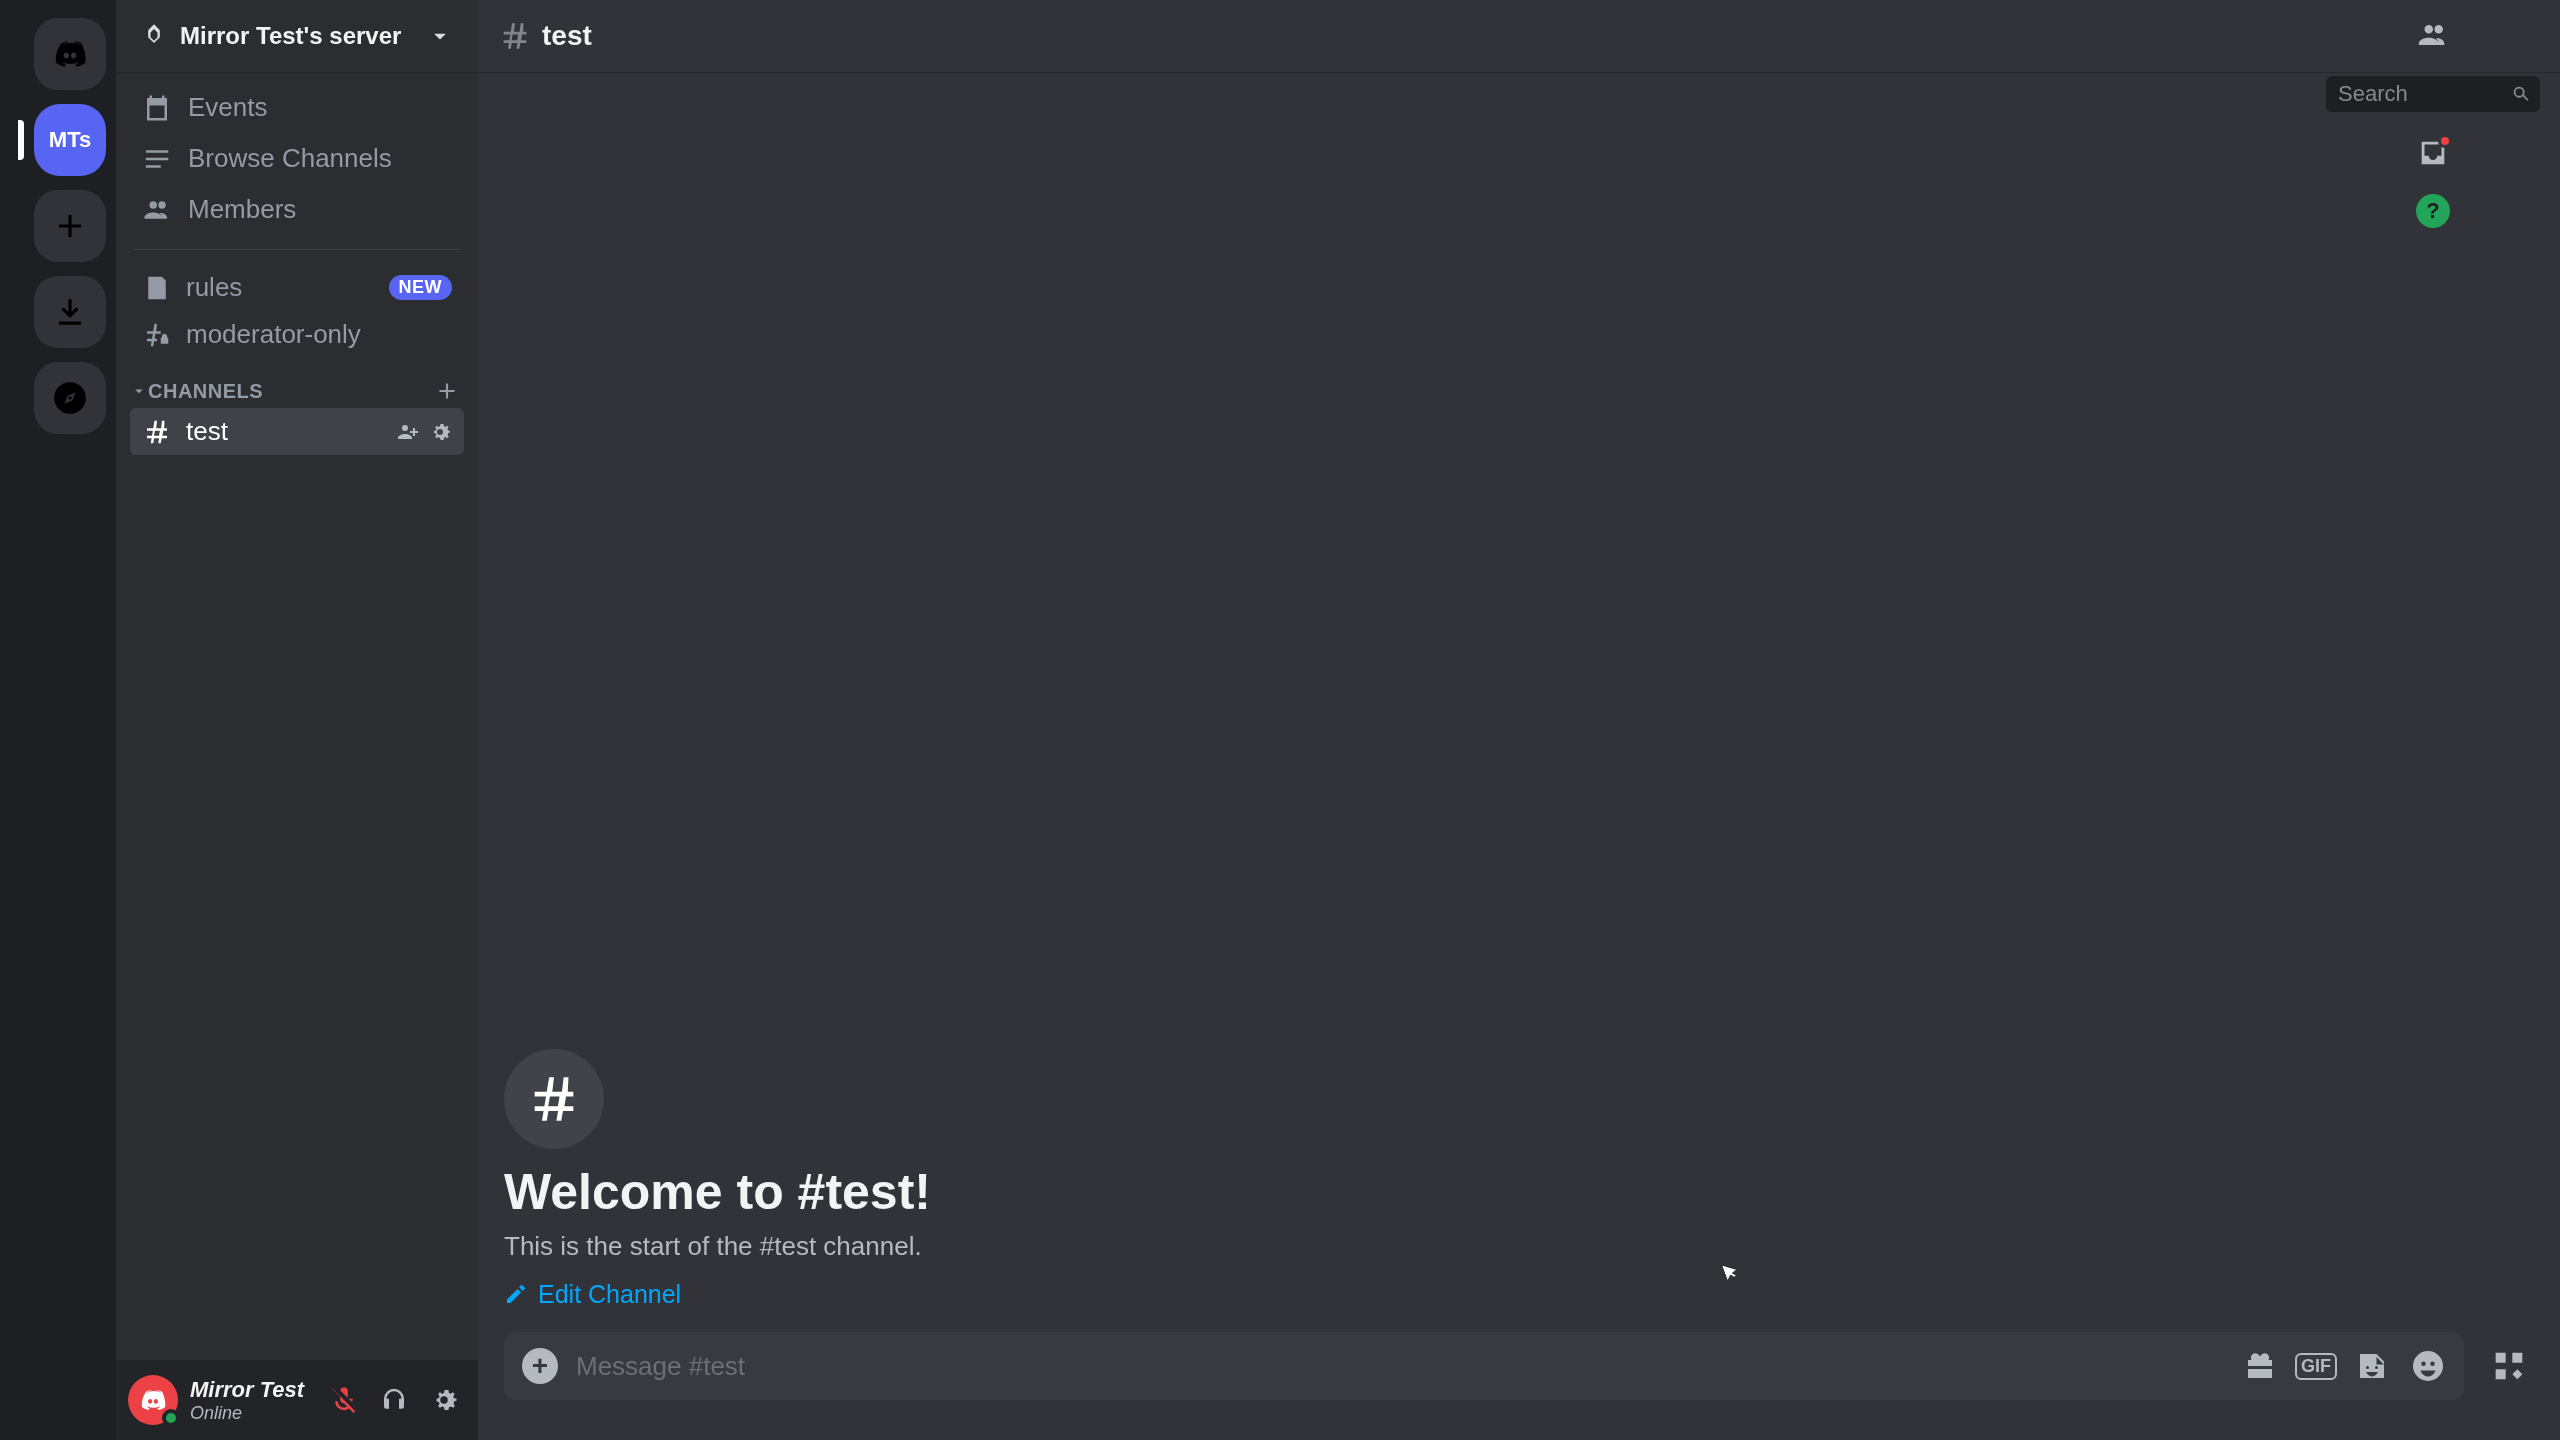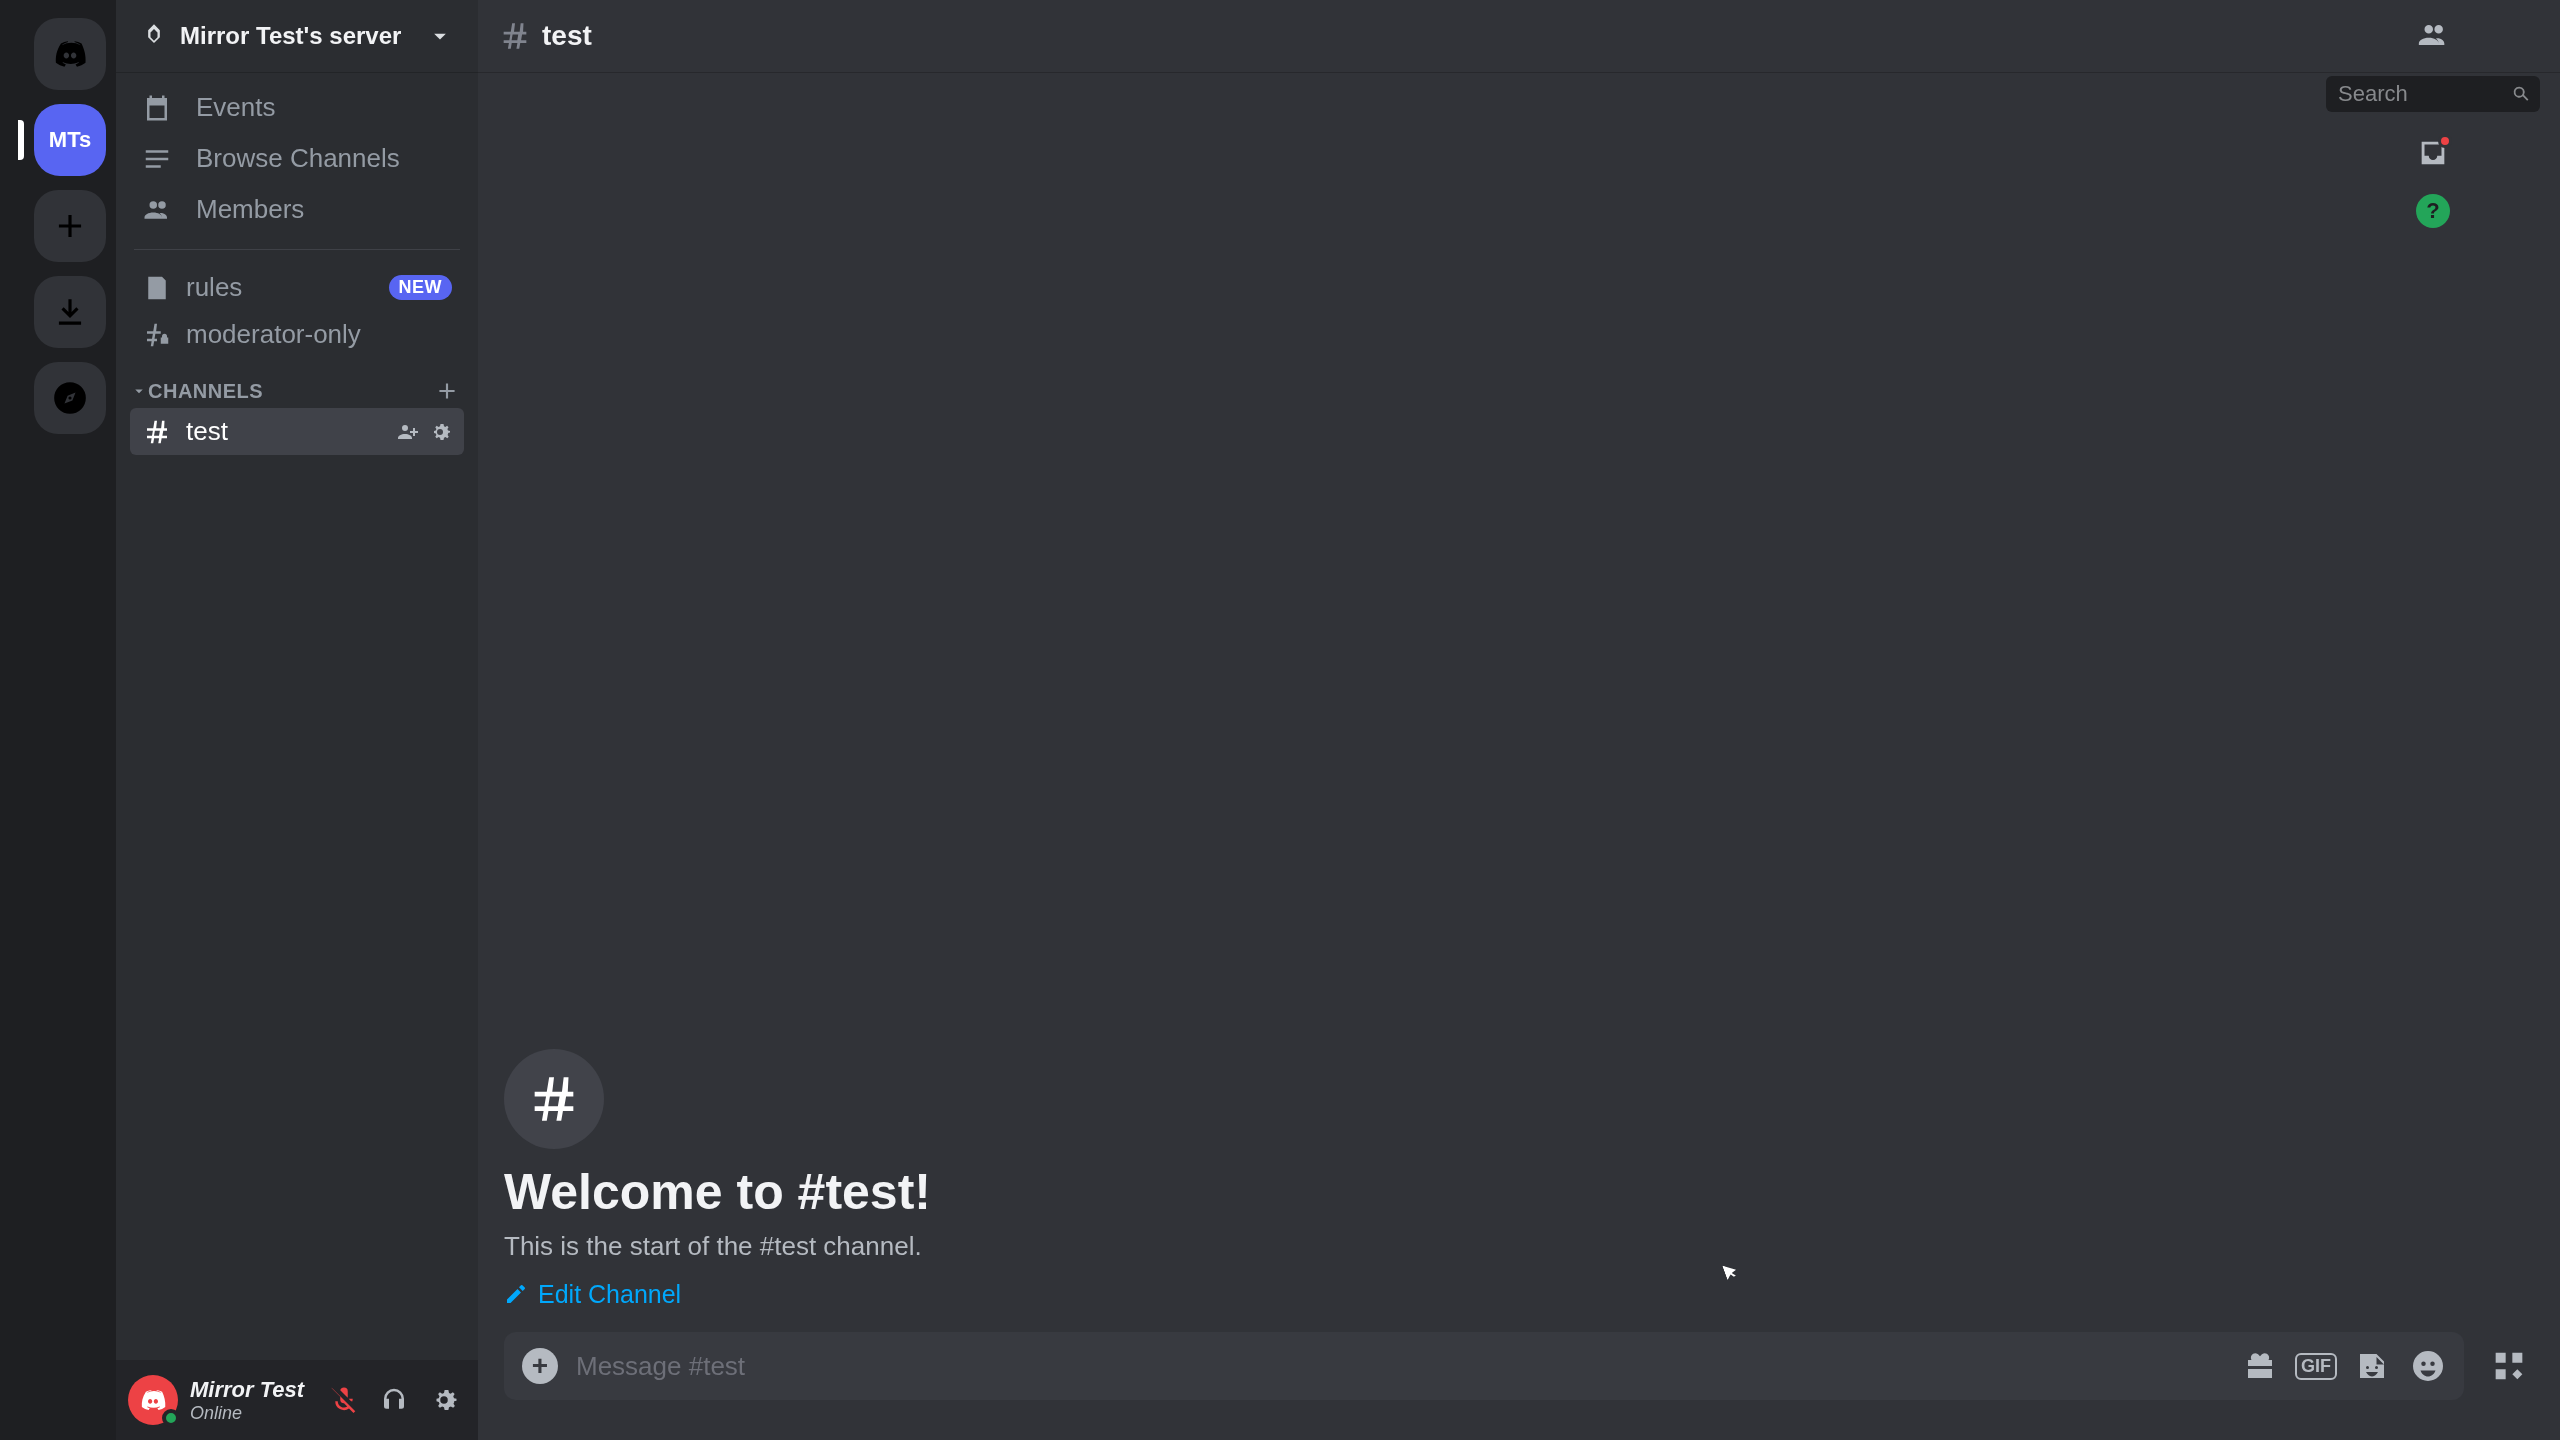--- a/index.html
+++ b/index.html
@@ -17,21 +17,21 @@
 
 
 .channel-sidebar { width: 362px; background: #2b2d31; display: flex; flex-direction: column; }
 .server-header { height: 72px; padding: 0 24px; display: flex; align-items: center; justify-content: space-between; box-shadow: 0 1px 0 rgba(0,0,0,.2); cursor: pointer; }
 .server-header-left { display: flex; align-items: center; gap: 12px; }
 .server-header-name { font-size: 24px; font-weight: 600; color: #f2f3f5; }
 .server-header svg { width: 28px; height: 28px; fill: #dbdee1; }
 .boost-icon { width: 24px; height: 24px; }
 
 .channel-scroll { flex: 1; overflow-y: auto; padding: 10px 14px 0 14px; }
-.nav-item { display: flex; align-items: center; gap: 24px; padding: 10px 12px; border-radius: 6px; color: #949ba4; font-size: 26px; cursor: pointer; }
+.nav-item { display: flex; align-items: center; gap: 16px; padding: 10px 12px; border-radius: 6px; color: #949ba4; font-size: 26px; cursor: pointer; }
 .nav-item svg { width: 30px; height: 30px; fill: currentColor; flex-shrink: 0; }
 .nav-divider { border-top: 1px solid #3f4147; margin: 14px 4px; }
 
 .channel-row { display: flex; align-items: center; gap: 14px; padding: 8px 12px; border-radius: 6px; color: #949ba4; font-size: 26px; cursor: pointer; }
 .channel-row.selected { background: #404249; color: #fff; }
 .channel-row svg { width: 30px; height: 30px; fill: currentColor; flex-shrink: 0; }
 .channel-row .spacer { flex: 1; }
 .badge-new { background: #5865f2; color: #fff; font-size: 18px; font-weight: 700; padding: 2px 10px; border-radius: 14px; letter-spacing: .5px; }
 .channel-actions { display: flex; gap: 8px; }
 .channel-actions svg { width: 24px; height: 24px; fill: #b5bac1; }

